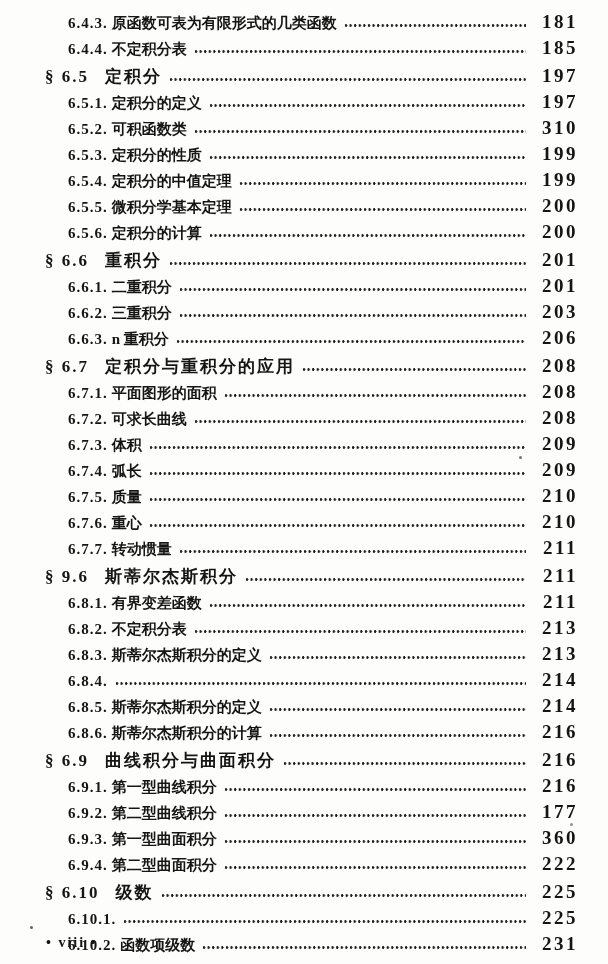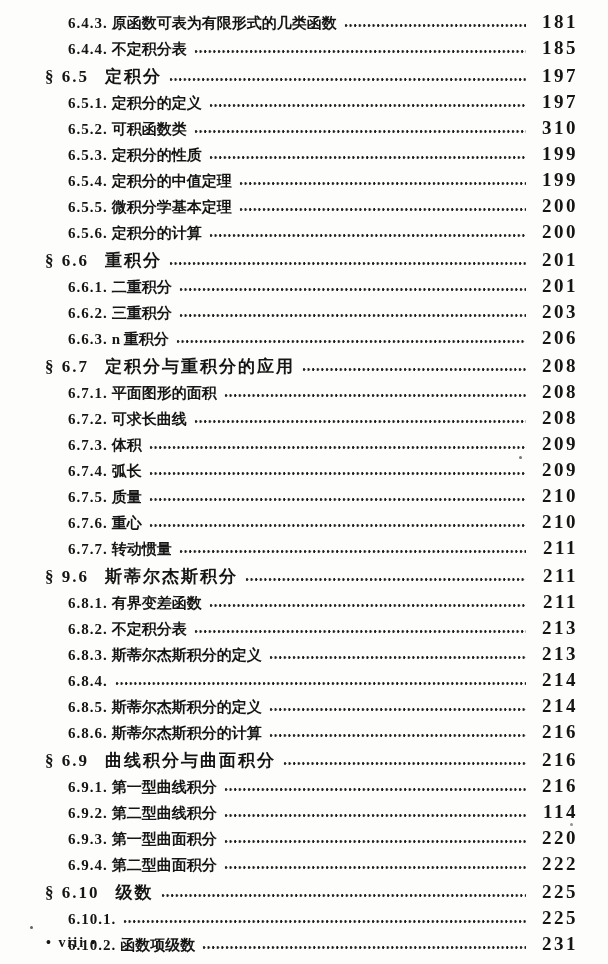--- a/index.html
+++ b/index.html
@@ -265,27 +265,27 @@
       <div class="row sub">
         <span class="num">6.9.1.</span>
         <span class="title">第一型曲线积分</span>
         <span class="leader"></span>
         <span class="pg">216</span>
       </div>
       <div class="row sub">
         <span class="num">6.9.2.</span>
         <span class="title">第二型曲线积分</span>
         <span class="leader"></span>
-        <span class="pg">114</span>
+        <span class="pg">177</span>
       </div>
       <div class="row sub">
         <span class="num">6.9.3.</span>
         <span class="title">第一型曲面积分</span>
         <span class="leader"></span>
-        <span class="pg">220</span>
+        <span class="pg">360</span>
       </div>
       <div class="row sub">
         <span class="num">6.9.4.</span>
         <span class="title">第二型曲面积分</span>
         <span class="leader"></span>
         <span class="pg">222</span>
       </div>
       <div class="row section">
         <span class="num">§ 6.10</span>
         <span class="title">级数</span>

